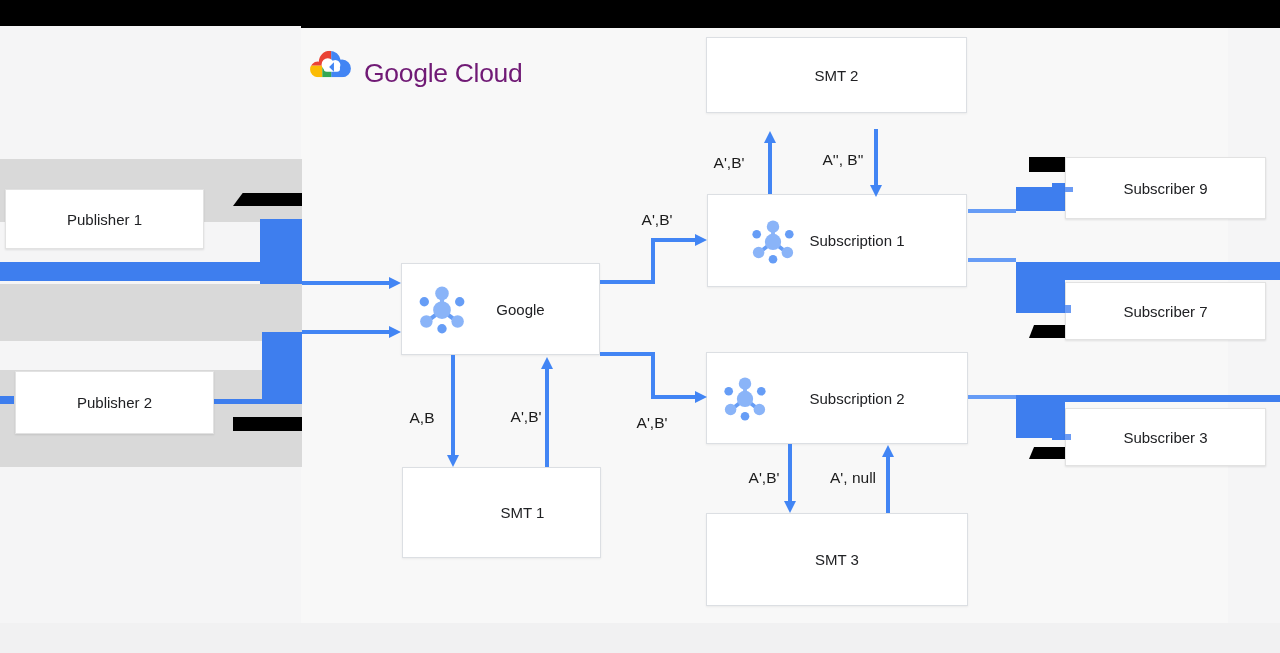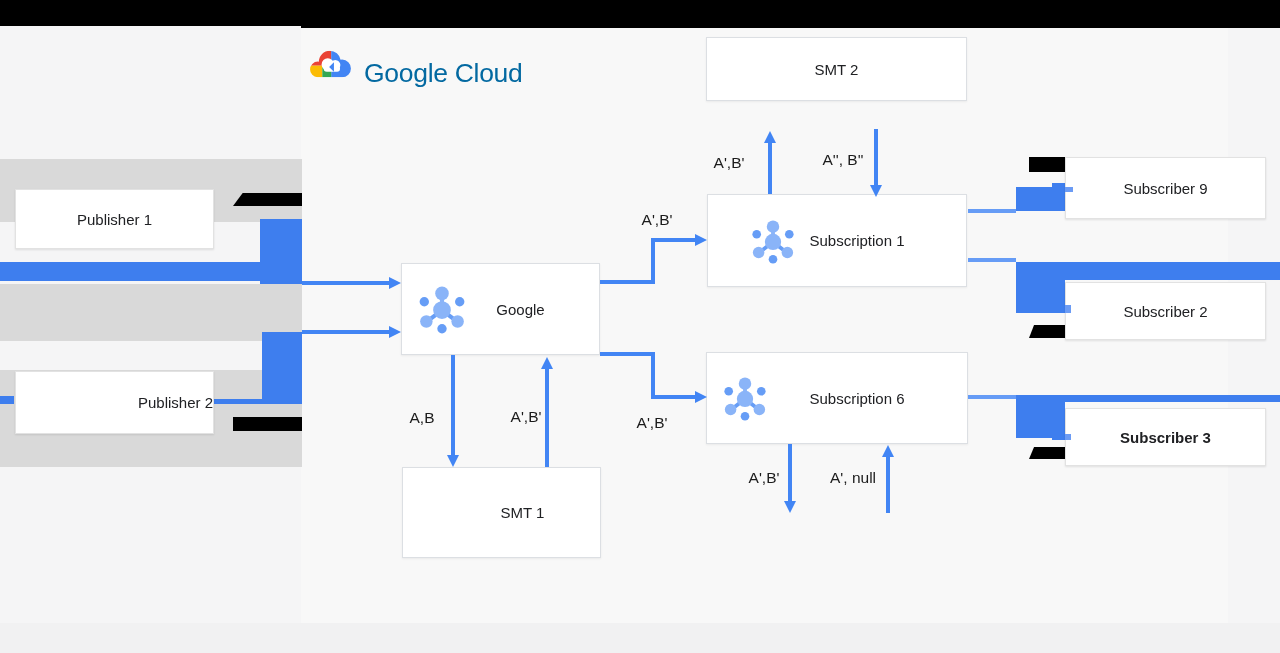--- a/index.html
+++ b/index.html
@@ -40,21 +40,21 @@
   .ah{width:0;height:0;z-index:9;}
   .ah-right{border-top:6px solid transparent;border-bottom:6px solid transparent;border-left:12px solid #4285f4;}
   .ah-up{border-left:6px solid transparent;border-right:6px solid transparent;border-bottom:12px solid #4285f4;}
   .ah-down{border-left:6px solid transparent;border-right:6px solid transparent;border-top:12px solid #4285f4;}
   .elabel{
     color:#1b1b1b;font-size:15.5px;white-space:nowrap;z-index:10;
     transform:translate(-50%,-50%);
   }
   
   .logo{left:308px;top:40px;display:flex;align-items:center;z-index:6;}
-  .logo-text{color:#0369a1;font-size:26.5px;letter-spacing:-0.3px;margin-left:11px;margin-top:18px;}
+  .logo-text{color:#701a75;font-size:26.5px;letter-spacing:-0.3px;margin-left:11px;margin-top:18px;}
 </style>
 </head>
 <body>
 
 <svg width="0" height="0" style="position:absolute">
   <defs>
     <g id="pubsub-icon">
       <path d="M24 25 L11 35" stroke="#669df6" stroke-width="4" stroke-linecap="round" fill="none"></path>
       <path d="M24 25 L37 35" stroke="#669df6" stroke-width="4" stroke-linecap="round" fill="none"></path>
       <rect x="22" y="11" width="4" height="12" rx="2" fill="#8ab4f8"></rect>
@@ -123,67 +123,70 @@
         <rect x="21" y="27" width="13" height="25" fill="#34a853"></rect>
         <circle cx="29" cy="25" r="9" fill="#fff"></circle>
         <circle cx="40" cy="26" r="7.5" fill="#fff"></circle>
         <rect x="23" y="27" width="24" height="9" rx="4.5" fill="#fff"></rect>
         <path d="M31 29 l7 -7 v14 z" fill="#4285f4"></path>
       </g>
     </svg>
     <span class="logo-text">Google Cloud</span>
   </div>
 
-  <div class="abs node edgebox" style="left:15px;top:189px;width:199px;height:60px;">
+  <div class="abs node edgebox" style="left:5px;top:189px;width:199px;height:60px;">
     <span>Publisher 1</span>
   </div>
-  <div class="abs node edgebox" style="left:15px;top:371px;width:199px;height:63px;justify-content:flex-end;">
+  <div class="abs node edgebox" style="left:15px;top:371px;width:199px;height:63px;">
     <span>Publisher 2</span>
   </div>
 
   <div class="abs node iconbox" style="left:401px;top:263px;width:199px;height:92px;">
     <span class="iconwrap">
       <svg width="50" height="52" viewBox="0 0 48 48">
           <use href="#pubsub-icon"></use>
         </svg>
     </span>
     <span class="nlabel">Google</span>
   </div>
 
   <div class="abs node" style="left:402px;top:467px;width:199px;height:91px;padding-left:42px;">
     <span>SMT 1</span>
   </div>
-  <div class="abs node" style="left:706px;top:37px;width:261px;height:64px;">
+  <div class="abs node" style="left:706px;top:37px;width:261px;height:76px;">
     <span>SMT 2</span>
+  </div>
+  <div class="abs node" style="left:706px;top:513px;width:262px;height:93px;">
+    <span>SMT 3</span>
   </div>
 
   <div class="abs node iconbox" style="left:707px;top:194px;width:260px;height:93px;padding-left:27px;">
     <span class="iconwrap">
       <svg width="46" height="48" viewBox="0 0 48 48">
           <use href="#pubsub-icon"></use>
         </svg>
     </span>
     <span class="nlabel">Subscription 1</span>
   </div>
   <div class="abs node iconbox" style="left:706px;top:352px;width:262px;height:92px;">
     <span class="iconwrap">
       <svg width="46" height="48" viewBox="0 0 48 48">
           <use href="#pubsub-icon"></use>
         </svg>
     </span>
-    <span class="nlabel">Subscription 6</span>
+    <span class="nlabel">Subscription 2</span>
   </div>
 
   <div class="abs node edgebox" style="left:1065px;top:157px;width:201px;height:62px;">
     <span>Subscriber 9</span>
   </div>
   <div class="abs node edgebox" style="left:1065px;top:282px;width:201px;height:58px;">
-    <span>Subscriber 2</span>
-  </div>
-  <div class="abs node edgebox" style="left:1065px;top:408px;width:201px;height:58px;font-weight:bold;">
+    <span>Subscriber 7</span>
+  </div>
+  <div class="abs node edgebox" style="left:1065px;top:408px;width:201px;height:58px;">
     <span>Subscriber 3</span>
   </div>
 
   <div class="abs aline" style="left:302px;top:281px;width:87px;height:4px;"></div>
   <div class="abs ah ah-right" style="left:389px;top:277px;"></div>
 
   <div class="abs aline" style="left:302px;top:330px;width:87px;height:4px;"></div>
   <div class="abs ah ah-right" style="left:389px;top:326px;"></div>
 
   <div class="abs aline" style="left:600px;top:280px;width:55px;height:4px;"></div>

